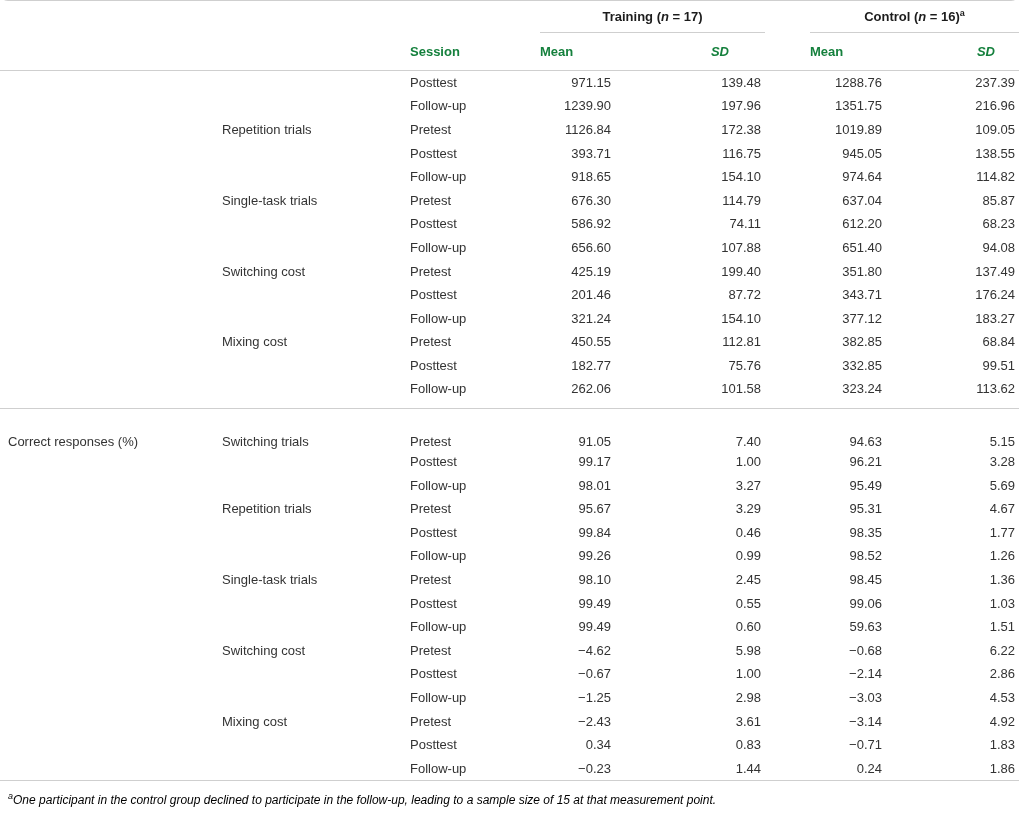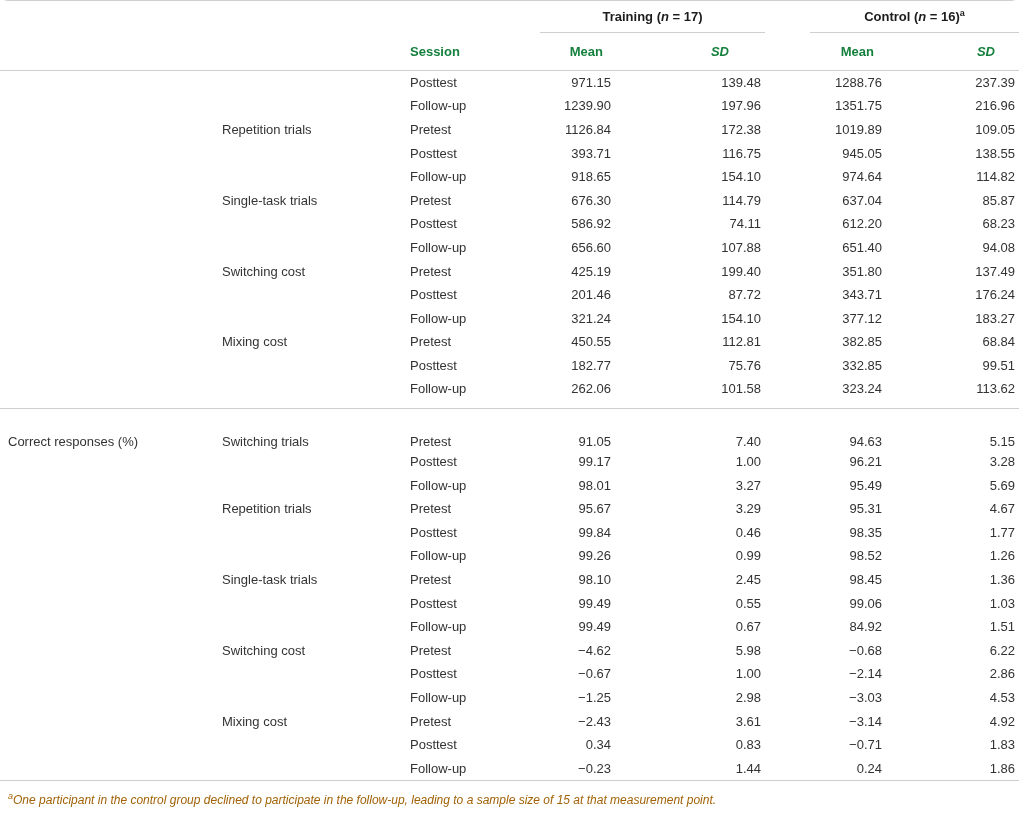--- a/index.html
+++ b/index.html
@@ -40,42 +40,42 @@
   th.spanner .n-ital { font-style: italic; font-weight: bold; }
   th.spanner sup { font-size: 9px; font-weight: bold; }
   .colhead-row th {
     height: 38px;
     border-bottom: 1px solid #cfcfcf;
     font-weight: bold;
     color: #15803d;
     text-align: left;
   }
   th.session-head { padding-left: 8px; }
-  th.mean-head { text-align: right; padding-right: 12px; }
+  th.mean-head { padding-right: 12px; }
   th.sd-head { text-align: right; font-style: italic; }
   th.sd-head.t { padding-right: 36px; }
   th.sd-head.c { padding-right: 24px; }
   
   tbody td { height: 23.6px; color: #333; }
   td.c-section { padding-left: 8px; }
   td.c-measure { padding-left: 7px; }
   td.c-session { padding-left: 8px; }
   td.c-num { text-align: right; padding-right: 4px; }
   tr.section-end td { height: 31.6px; padding-bottom: 8px; }
   tr.section-start td {
     border-top: 1px solid #cfcfcf;
     height: 41px;
     padding-top: 24px;
   }
   
   .footnote {
     padding: 10px 0 0 8px;
     font-size: 12px;
     font-style: italic;
-    color: #a16207;
+    color: #000000;
   }
   .footnote sup { font-size: 9px; }
 </style>
 </head>
 <body>
 
 <div class="page">
   <table class="results">
     <colgroup>
       <col style="width:215px">
@@ -324,23 +324,23 @@
           <td class="c-num">0.55</td>
           <td class="c-gap"></td>
           <td class="c-num">99.06</td>
           <td class="c-num">1.03</td>
         </tr>
         <tr>
           <td class="c-section"></td>
           <td class="c-measure"></td>
           <td class="c-session">Follow-up</td>
           <td class="c-num">99.49</td>
-          <td class="c-num">0.67</td>
-          <td class="c-gap"></td>
-          <td class="c-num">84.92</td>
+          <td class="c-num">0.60</td>
+          <td class="c-gap"></td>
+          <td class="c-num">59.63</td>
           <td class="c-num">1.51</td>
         </tr>
         <tr>
           <td class="c-section"></td>
           <td class="c-measure">Switching cost</td>
           <td class="c-session">Pretest</td>
           <td class="c-num">−4.62</td>
           <td class="c-num">5.98</td>
           <td class="c-gap"></td>
           <td class="c-num">−0.68</td>

